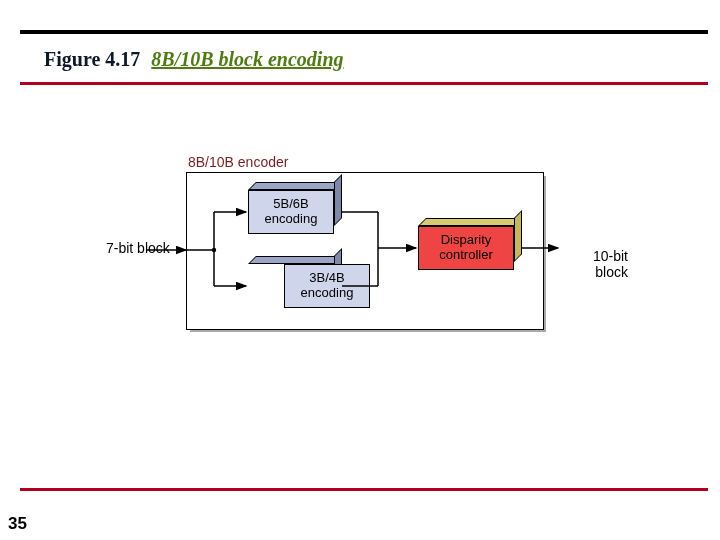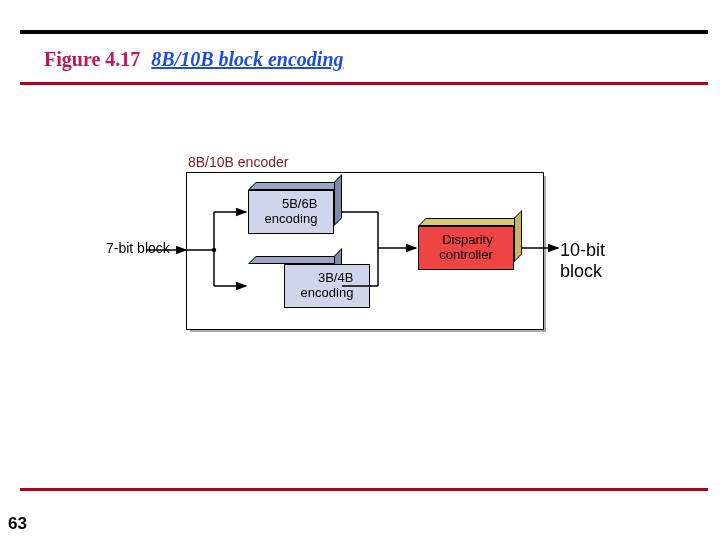--- a/index.html
+++ b/index.html
@@ -26,25 +26,25 @@
     height: 3px;
     background: #b4001e;
   }
   .title-row {
     position: absolute;
     top: 48px;
     left: 44px;
     font-size: 20px;
   }
   .fig-number {
-    color: #be185d;
+    color: #0f172a;
     font-weight: bold;
   }
   .fig-caption {
-    color: #1d4ed8;
+    color: #4d7c0f;
     font-style: italic;
     font-weight: bold;
     margin-left: 6px;
     text-decoration: underline;
   }
   .page-number {
     position: absolute;
     left: 8px;
     bottom: 6px;
     font-family: Arial, Helvetica, sans-serif;
@@ -88,30 +88,31 @@
   .input-label {
     position: absolute;
     left: -2px;
     top: 80px;
     font-family: Arial, Helvetica, sans-serif;
     font-size: 14px;
   }
   .output-label {
     position: absolute;
     left: 452px;
-    top: 80px;
-    font-family: Arial, Helvetica, sans-serif;
-    font-size: 18px;
+    top: 88px;
+    font-family: Arial, Helvetica, sans-serif;
+    font-size: 14px;
+    text-align: right;
   }
   
   .block {
     position: absolute;
     font-family: Arial, Helvetica, sans-serif;
     font-size: 13px;
-    text-align: right;
+    text-align: center;
   }
   .block .face {
     position: absolute;
     border: 1px solid #000;
     box-sizing: border-box;
     display: flex;
     align-items: center;
     justify-content: center;
     line-height: 1.15;
   }
@@ -225,13 +226,13 @@
     <line x1="270" y1="126" x2="270" y2="88" stroke="#000" stroke-width="1.5"></line>
 
     <line x1="270" y1="88" x2="308" y2="88" stroke="#000" stroke-width="1.5" marker-end="url(#ah)"></line>
 
     <line x1="414" y1="88" x2="450" y2="88" stroke="#000" stroke-width="1.5" marker-end="url(#ah)"></line>
   </svg>
 </div>
 
 <div class="rule-red" style="top:488px;"></div>
 
-<div class="page-number">63</div>
+<div class="page-number">35</div>
 
 </body></html>

